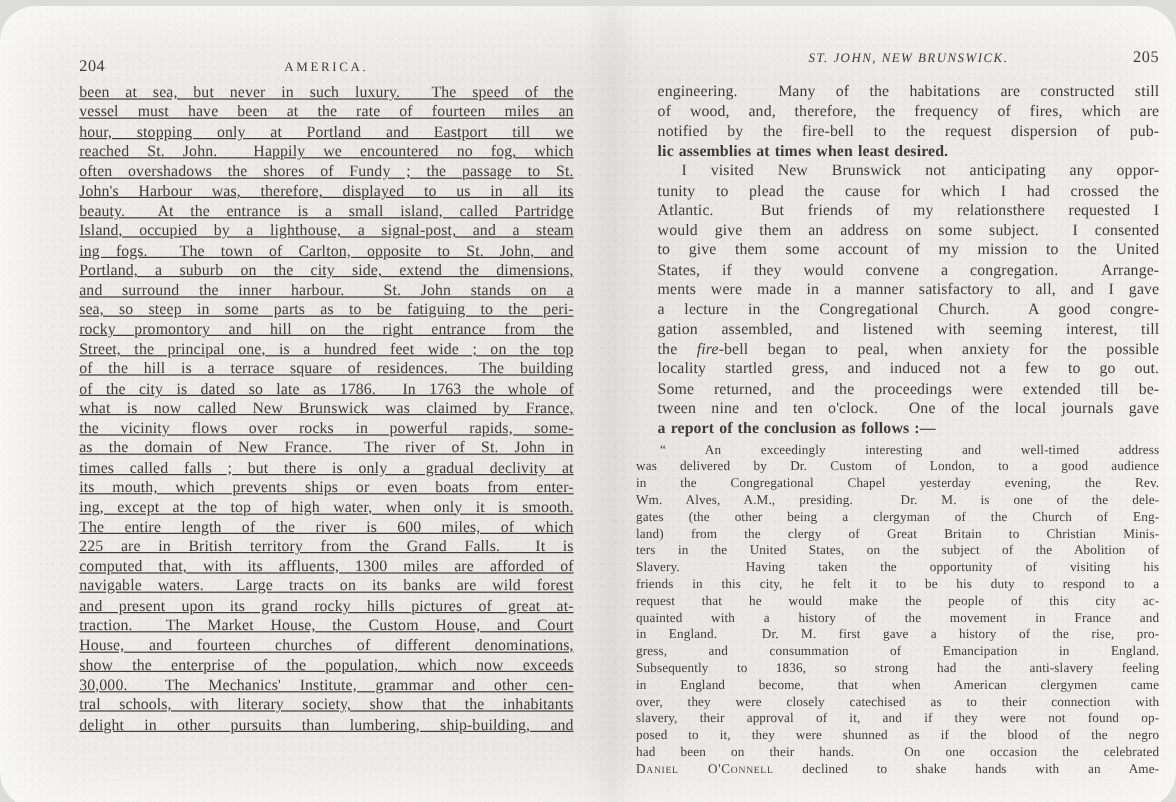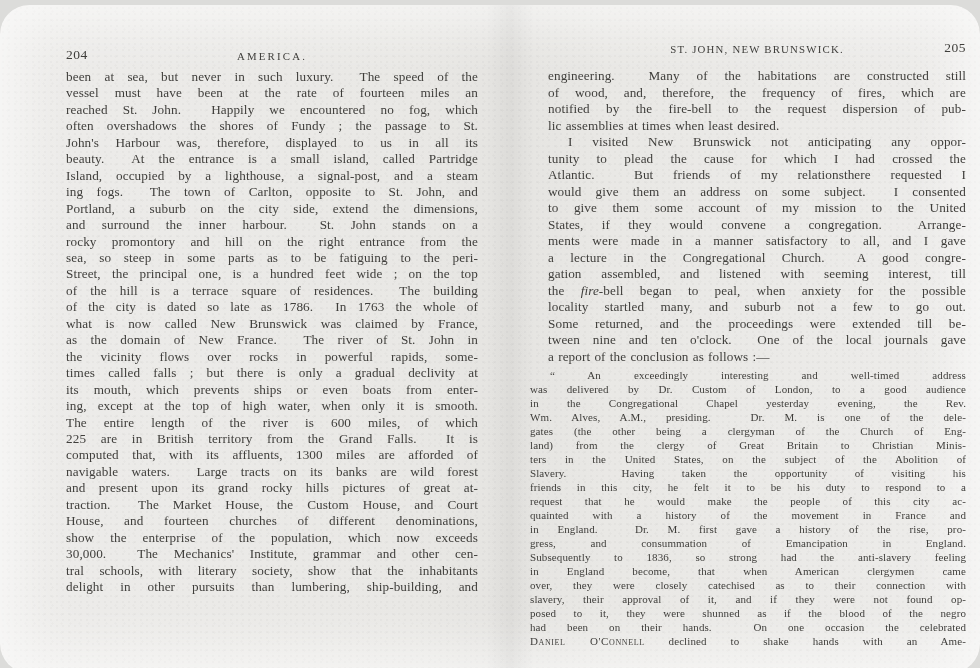--- a/index.html
+++ b/index.html
@@ -21,43 +21,43 @@
   .page-left{left:66px;width:412px;}
   .page-right{left:548px;width:418px;}
 
   .running-header{position:absolute;left:0;right:0;height:16px;}
   .page-left  .running-header{top:45px;}
   .page-right .running-header{top:38px;}
   .pagenum{position:absolute;top:-3px;font-size:13.5px;letter-spacing:0.5px;}
   .page-left  .pagenum{left:0;}
   .page-right .pagenum{right:0;}
   .head-title{display:block;text-align:center;font-size:10.8px;letter-spacing:2.2px;}
-  .page-right .head-title{letter-spacing:1.2px;}
+  .page-right .head-title{letter-spacing:1.2px;font-style:italic;}
 
   .page-body{position:absolute;left:0;right:0;}
   .page-left  .page-body{top:64px;}
   .page-right .page-body{top:63px;}
 
   .para{font-size:13.2px;}
-  .page-left  .para{line-height:16.45px;}
+  .page-left  .para{line-height:16.45px;text-decoration:underline;}
   .page-right .para{line-height:16.5px;}
   .page-right .para.small{
     font-size:11px;line-height:14px;
     margin-left:-18px;width:calc(100% + 18px);
     margin-top:3px;
   }
   .para.indent .line:first-child{text-indent:20px;}
 
   .line{
     text-align:justify;
     text-align-last:justify;
     letter-spacing:0.1px;
     word-spacing:0.06em;
   }
-  .line.no-just{text-align-last:left;}
+  .line.no-just{text-align-last:left;font-weight:bold;}
   .line i{font-style:italic;}
   .line .sc{font-variant:small-caps;letter-spacing:0.6px;}
 
   .gutter-shade{
     position:absolute;top:0;bottom:0;left:486px;width:48px;
     background:linear-gradient(90deg,transparent,rgba(60,60,60,0.05) 50%,transparent);
     pointer-events:none;
   }
 </style>
 </head>
@@ -67,36 +67,37 @@
 
   <div class="page page-left">
     <div class="running-header">
       <span class="pagenum">204</span>
       <span class="head-title">AMERICA.</span>
     </div>
     <div class="page-body">
         <div class="para">
           <div class="line">been at sea, but never in such luxury.&nbsp; The speed of the</div>
           <div class="line">vessel must have been at the rate of fourteen miles an</div>
+          <div class="line">hour, stopping only at Portland and Eastport till we</div>
           <div class="line">reached St. John.&nbsp; Happily we encountered no fog, which</div>
           <div class="line">often overshadows the shores of Fundy ; the passage to St.</div>
           <div class="line">John's Harbour was, therefore, displayed to us in all its</div>
           <div class="line">beauty.&nbsp; At the entrance is a small island, called Partridge</div>
           <div class="line">Island, occupied by a lighthouse, a signal-post, and a steam</div>
           <div class="line">ing fogs.&nbsp; The town of Carlton, opposite to St. John, and</div>
           <div class="line">Portland, a suburb on the city side, extend the dimensions,</div>
           <div class="line">and surround the inner harbour.&nbsp; St. John stands on a</div>
+          <div class="line">sea, so steep in some parts as to be fatiguing to the peri-</div>
           <div class="line">rocky promontory and hill on the right entrance from the</div>
-          <div class="line">sea, so steep in some parts as to be fatiguing to the peri-</div>
           <div class="line">Street, the principal one, is a hundred feet wide ; on the top</div>
           <div class="line">of the hill is a terrace square of residences.&nbsp; The building</div>
           <div class="line">of the city is dated so late as 1786.&nbsp; In 1763 the whole of</div>
           <div class="line">what is now called New Brunswick was claimed by France,</div>
+          <div class="line">the vicinity flows over rocks in powerful rapids, some-</div>
           <div class="line">as the domain of New France.&nbsp; The river of St. John in</div>
-          <div class="line">the vicinity flows over rocks in powerful rapids, some-</div>
           <div class="line">times called falls ; but there is only a gradual declivity at</div>
           <div class="line">its mouth, which prevents ships or even boats from enter-</div>
           <div class="line">ing, except at the top of high water, when only it is smooth.</div>
           <div class="line">The entire length of the river is 600 miles, of which</div>
           <div class="line">225 are in British territory from the Grand Falls.&nbsp; It is</div>
           <div class="line">computed that, with its affluents, 1300 miles are afforded of</div>
           <div class="line">navigable waters.&nbsp; Large tracts on its banks are wild forest</div>
           <div class="line">and present upon its grand rocky hills pictures of great at-</div>
           <div class="line">traction.&nbsp; The Market House, the Custom House, and Court</div>
           <div class="line">House, and fourteen churches of different denominations,</div>
@@ -124,21 +125,21 @@
           <div class="line">I visited New Brunswick not anticipating any oppor-</div>
           <div class="line">tunity to plead the cause for which I had crossed the</div>
           <div class="line">Atlantic.&nbsp; But friends of my relationsthere requested I</div>
           <div class="line">would give them an address on some subject.&nbsp; I consented</div>
           <div class="line">to give them some account of my mission to the United</div>
           <div class="line">States, if they would convene a congregation.&nbsp; Arrange-</div>
           <div class="line">ments were made in a manner satisfactory to all, and I gave</div>
           <div class="line">a lecture in the Congregational Church.&nbsp; A good congre-</div>
           <div class="line">gation assembled, and listened with seeming interest, till</div>
           <div class="line">the <i>fire</i>-bell began to peal, when anxiety for the possible</div>
-          <div class="line">locality startled many, and suburb not a few to go out.</div>
+          <div class="line">locality startled gress, and induced not a few to go out.</div>
           <div class="line">Some returned, and the proceedings were extended till be-</div>
           <div class="line">tween nine and ten o'clock.&nbsp; One of the local journals gave</div>
           <div class="line no-just">a report of the conclusion as follows :—</div>
         </div>
         <div class="para indent small">
           <div class="line">“ An exceedingly interesting and well-timed address</div>
           <div class="line">was delivered by Dr. Custom of London, to a good audience</div>
           <div class="line">in the Congregational Chapel yesterday evening, the Rev.</div>
           <div class="line">Wm. Alves, A.M., presiding.&nbsp; Dr. M. is one of the dele-</div>
           <div class="line">gates (the other being a clergyman of the Church of Eng-</div>

